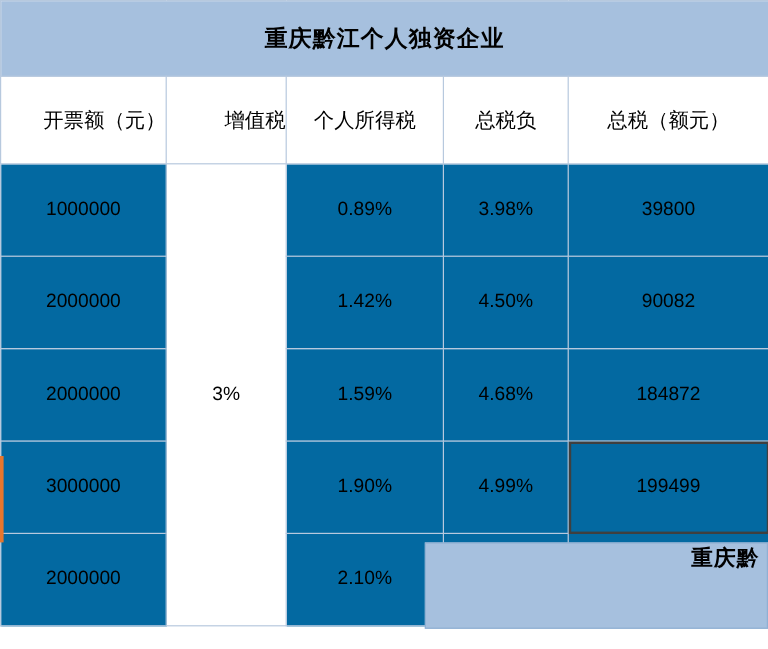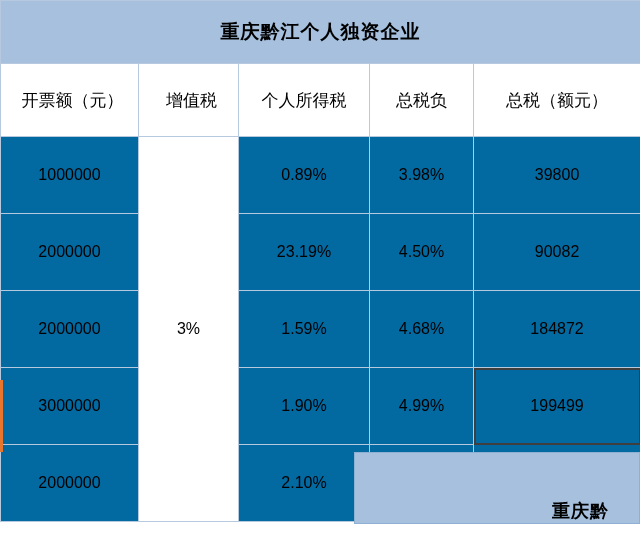--- a/index.html
+++ b/index.html
@@ -40,21 +40,21 @@
     font-size: 19px;
     font-weight: bold;
     letter-spacing: 1px;
   }
   .header-cell {
     background: #ffffff;
     height: 72px;
     font-size: 17px;
   }
   .header-cell.left {
-    text-align: center;
+    text-align: right;
     padding-left: 6px;
   }
   .data-cell {
     height: 76px;
     font-size: 16px;
     background: #0369a1;
   }
   .vat-cell {
     font-size: 16px;
     background: #ffffff;
@@ -81,23 +81,23 @@
     position: absolute;
     left: 354px;
     top: 452px;
     width: 286px;
     height: 72px;
     background: #a6c0de;
     border: 1px solid #8fb0d3;
     box-sizing: border-box;
     z-index: 10;
     display: flex;
-    align-items: flex-end;
+    align-items: flex-start;
     justify-content: flex-end;
-    padding-right: 30px;
+    padding-right: 6px;
   }
   .overlay-text {
     font-size: 18px;
     font-weight: bold;
     color: #000000;
     letter-spacing: 1px;
   }
 </style>
 </head>
 <body>
@@ -127,21 +127,21 @@
       <tr>
         <td class="data-cell">1000000</td>
         <td class="vat-cell" rowspan="5">3%</td>
         <td class="data-cell">0.89%</td>
         <td class="data-cell">3.98%</td>
         <td class="data-cell">39800</td>
       </tr>
 
       <tr>
         <td class="data-cell">2000000</td>
-        <td class="data-cell">23.19%</td>
+        <td class="data-cell">1.42%</td>
         <td class="data-cell">4.50%</td>
         <td class="data-cell">90082</td>
       </tr>
 
       <tr>
         <td class="data-cell">2000000</td>
         <td class="data-cell">1.59%</td>
         <td class="data-cell">4.68%</td>
         <td class="data-cell">184872</td>
       </tr>

